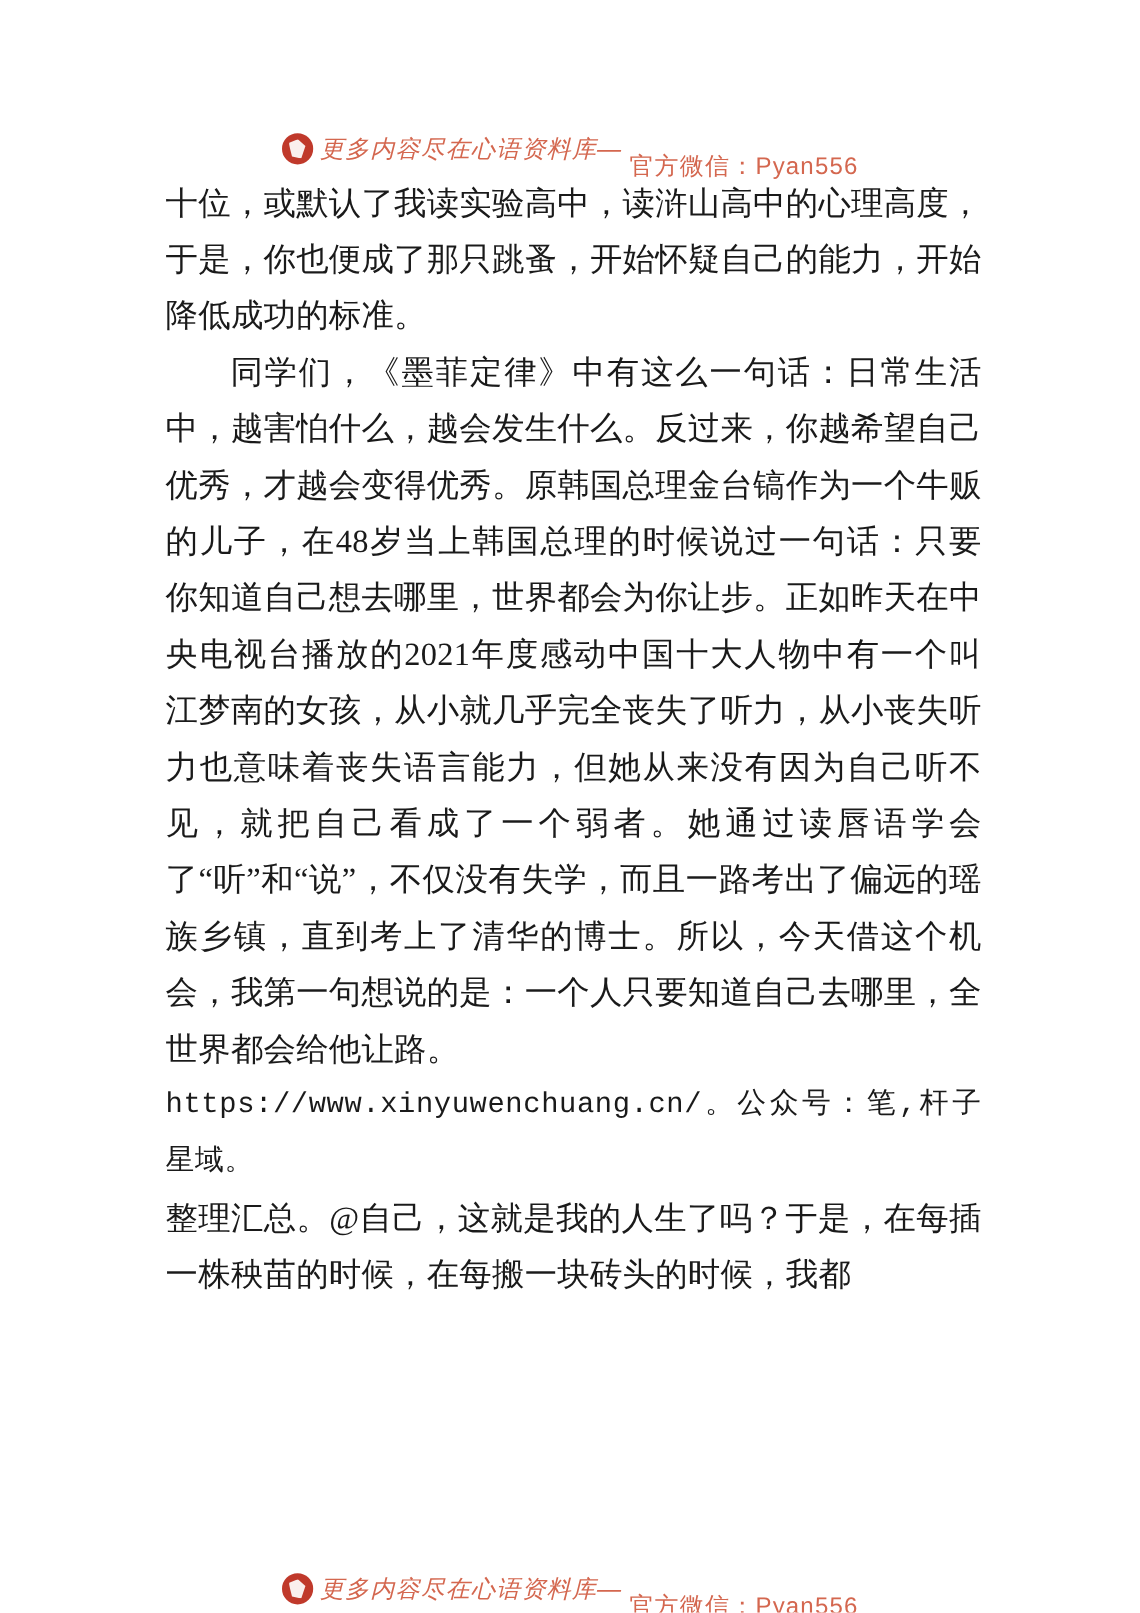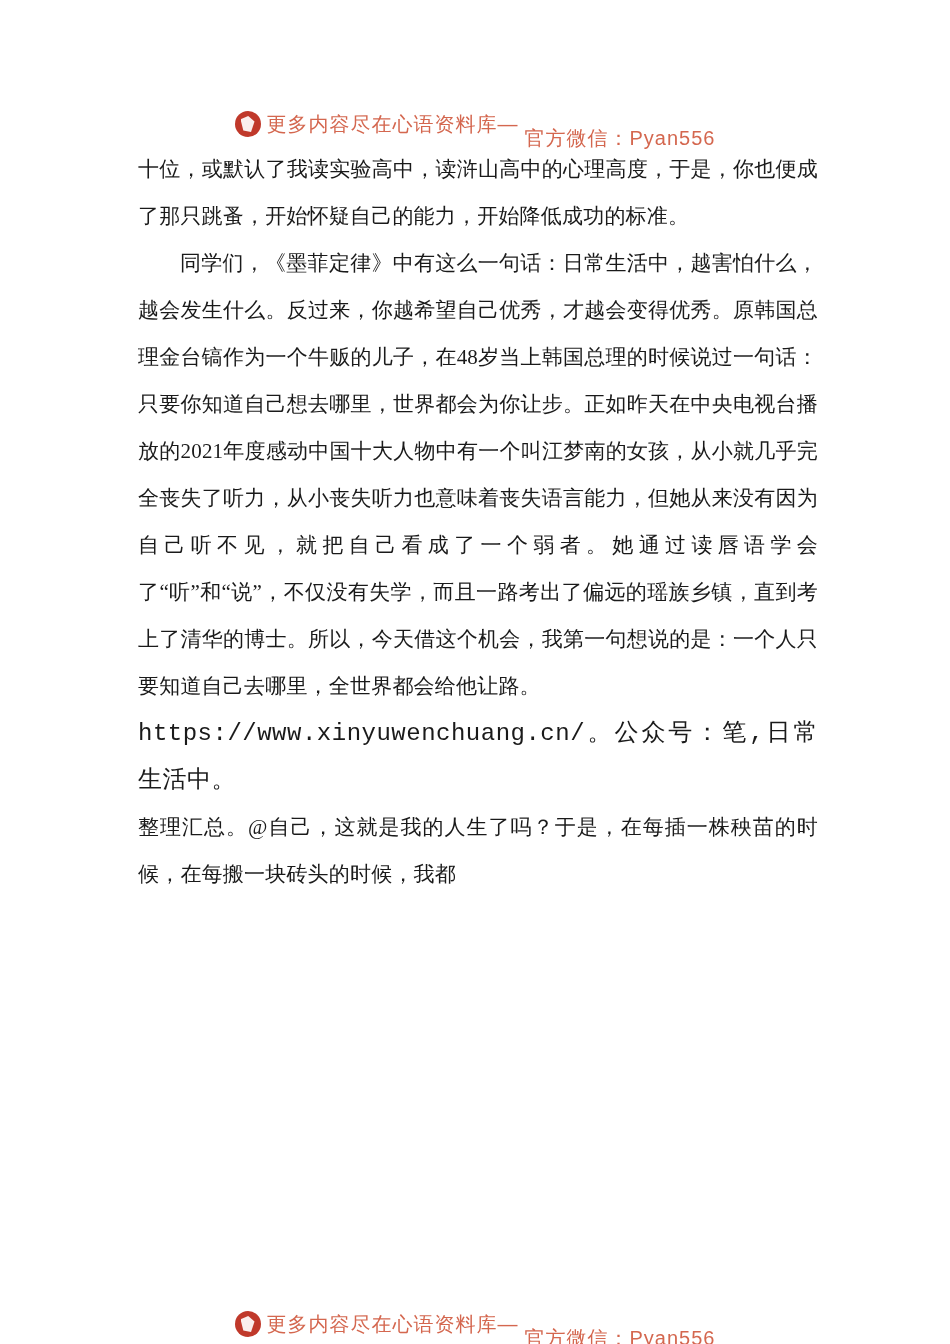--- a/index.html
+++ b/index.html
@@ -48,38 +48,39 @@
     height: 16px;
     background: #ffffff;
     clip-path: polygon(0% 20%, 55% 0%, 100% 35%, 75% 100%, 20% 90%);
     opacity: .92;
   }
   .wm-text {
     font-family: "Liberation Sans", "DejaVu Sans", sans-serif;
     font-size: 20px;
     letter-spacing: 1px;
     color: #d4674f;
+    font-style: italic;
   }
   .wm-text2 {
     font-family: "Liberation Sans", "DejaVu Sans", sans-serif;
     font-size: 20px;
     letter-spacing: 1px;
     color: #d4674f;
     margin-top: 29px;
   }
 
   
   .content {
     position: absolute;
     left: 138px;
     top: 146px;
     width: 680px;
   }
   .para {
-    font-size: 21px;
+    font-size: 27px;
     line-height: 47px;
     color: #1a1a1a;
     text-align: justify;
     text-justify: inter-ideograph;
     margin: 0;
     letter-spacing: 0.2px;
   }
   .para.indent { text-indent: 2em; }
   .mono-url {
     font-family: "Liberation Mono", "DejaVu Sans Mono", monospace;
@@ -94,21 +95,21 @@
 
   <div class="watermark top">
     <span class="wm-logo"></span>
     <span class="wm-text">更多内容尽在心语资料库—</span>
     <span class="wm-text2">官方微信：Pyan556</span>
   </div>
 
   <div class="content">
     <p class="para">十位，或默认了我读实验高中，读浒山高中的心理高度，于是，你也便成了那只跳蚤，开始怀疑自己的能力，开始降低成功的标准。</p>
     <p class="para indent">同学们，《墨菲定律》中有这么一句话：日常生活中，越害怕什么，越会发生什么。反过来，你越希望自己优秀，才越会变得优秀。原韩国总理金台镐作为一个牛贩的儿子，在48岁当上韩国总理的时候说过一句话：只要你知道自己想去哪里，世界都会为你让步。正如昨天在中央电视台播放的2021年度感动中国十大人物中有一个叫江梦南的女孩，从小就几乎完全丧失了听力，从小丧失听力也意味着丧失语言能力，但她从来没有因为自己听不见，就把自己看成了一个弱者。她通过读唇语学会了“听”和“说”，不仅没有失学，而且一路考出了偏远的瑶族乡镇，直到考上了清华的博士。所以，今天借这个机会，我第一句想说的是：一个人只要知道自己去哪里，全世界都会给他让路。</p>
-    <p class="para mono-url">https://www.xinyuwenchuang.cn/。公众号：笔,日常生活中。</p>
+    <p class="para mono-url">https://www.xinyuwenchuang.cn/。公众号：笔,杆子星域。</p>
     <p class="para">整理汇总。@自己，这就是我的人生了吗？于是，在每插一株秧苗的时候，在每搬一块砖头的时候，我都</p>
   </div>
 
   <div class="watermark bottom">
     <span class="wm-logo"></span>
     <span class="wm-text">更多内容尽在心语资料库—</span>
     <span class="wm-text2">官方微信：Pyan556</span>
   </div>
 
 </div>

